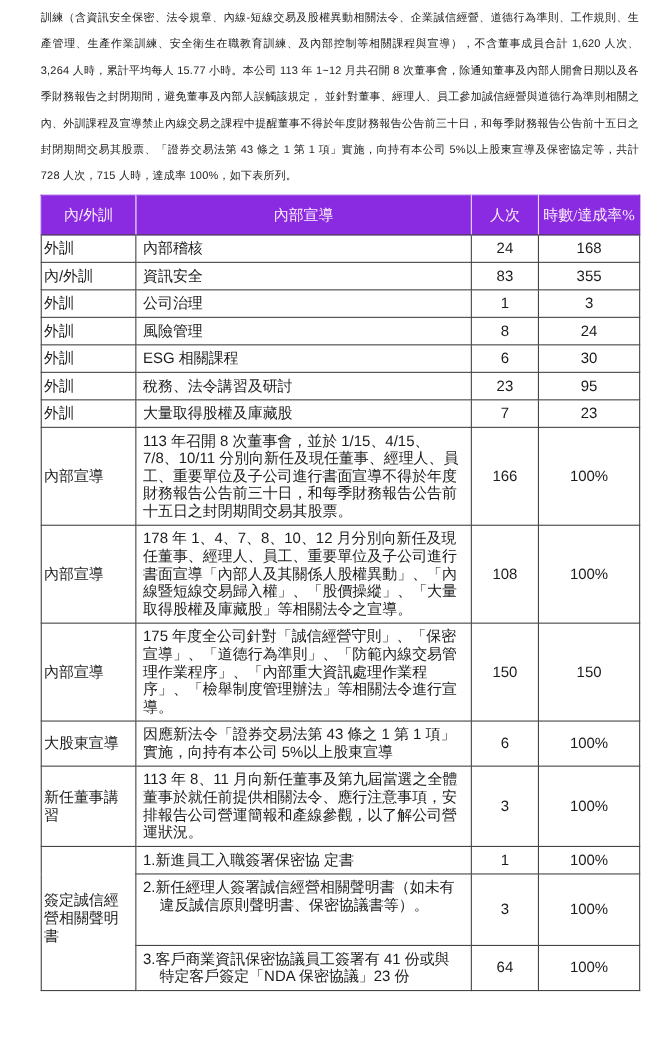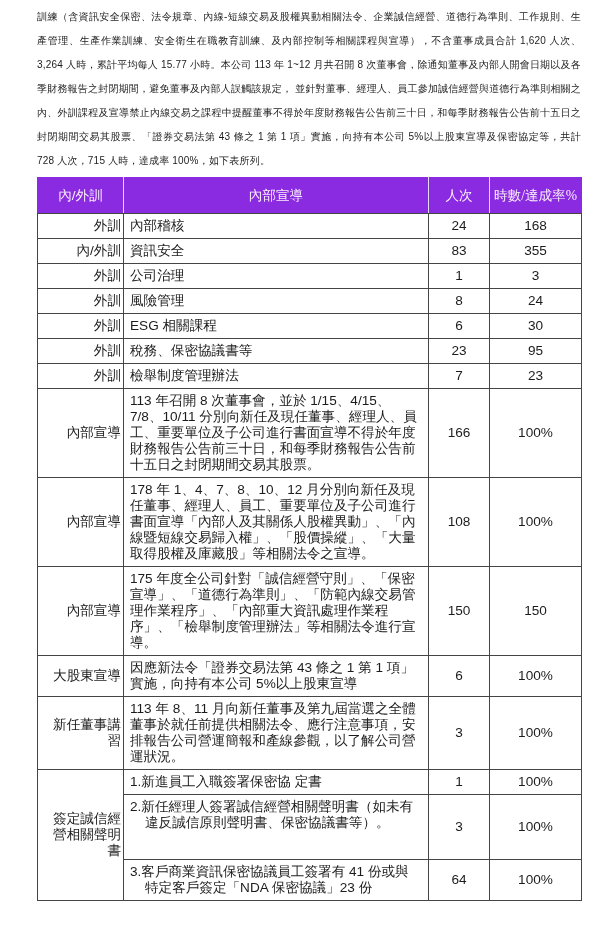--- a/index.html
+++ b/index.html
@@ -52,21 +52,21 @@
   thead th:first-child { border-left: 1px solid var(--header-bg, #8a2be2); }
   thead th:last-child  { border-right: 1px solid var(--header-bg, #8a2be2); font-family: Liberation Serif, serif; }
 
   tbody td {
     border: 1px solid var(--table-border, #454545);
     vertical-align: middle;
     padding: 4px 6px;
     line-height: 16px;
   }
   td.col-cat {
-    text-align: right;
+    text-align: left;
     padding: 4px 2px;
   }
   td.col-course { text-align: left; }
   td.col-count, td.col-hours { text-align: center; }
   td.hanging {
     padding-left: calc(6px + 1.1em);
     text-indent: -1.1em;
     margin-top: 48px;
   }
   tr.tall td { height: 56px; }
@@ -120,27 +120,27 @@
           <td class="col-hours">24</td>
         </tr>
         <tr>
           <td class="col-cat">外訓</td>
           <td class="col-course">ESG 相關課程</td>
           <td class="col-count">6</td>
           <td class="col-hours">30</td>
         </tr>
         <tr>
           <td class="col-cat">外訓</td>
-          <td class="col-course">稅務、保密協議書等</td>
+          <td class="col-course">稅務、法令講習及研討</td>
           <td class="col-count">23</td>
           <td class="col-hours">95</td>
         </tr>
         <tr>
           <td class="col-cat">外訓</td>
-          <td class="col-course">檢舉制度管理辦法</td>
+          <td class="col-course">大量取得股權及庫藏股</td>
           <td class="col-count">7</td>
           <td class="col-hours">23</td>
         </tr>
         <tr>
           <td class="col-cat">內部宣導</td>
           <td class="col-course">113 年召開 8 次董事會，並於 1/15、4/15、7/8、10/11 分別向新任及現任董事、經理人、員工、重要單位及子公司進行書面宣導不得於年度財務報告公告前三十日，和每季財務報告公告前十五日之封閉期間交易其股票。</td>
           <td class="col-count">166</td>
           <td class="col-hours">100%</td>
         </tr>
         <tr>

